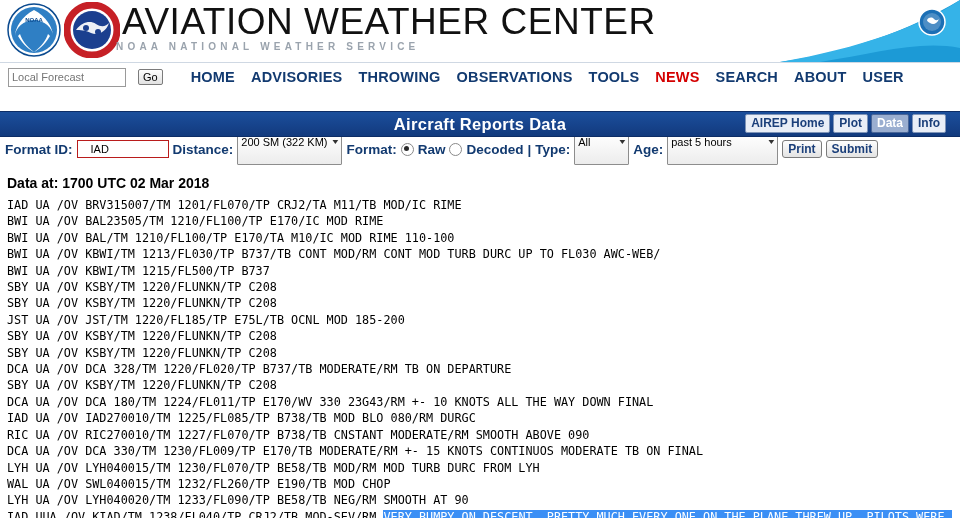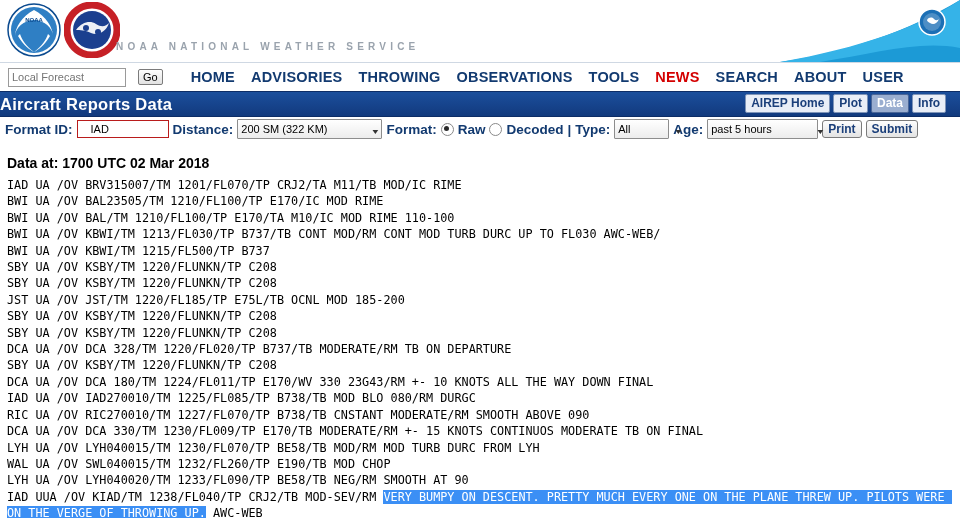--- a/index.html
+++ b/index.html
@@ -113,21 +113,22 @@
 
   
   .titlebar {
     position: relative;
     height: 24px;
     background: linear-gradient(#1b4f9c, #16428a 60%, #123a7d);
     border-top: 1px solid #0d2d66;
     border-bottom: 1px solid #0d2d66;
     display: flex;
     align-items: center;
-    justify-content: flex-start;
+    justify-content: center;
+    margin-top: 20px;
   }
   .titlebar-text {
     color: #ffffff;
     font-size: 16.5px;
     font-weight: bold;
     letter-spacing: 0.3px;
   }
   .tabs {
     position: absolute;
     right: 14px; top: 2px;
@@ -170,29 +171,28 @@
     width: 64px;
     height: 14px;
     font-size: 11px;
     font-family: "Liberation Sans", sans-serif;
     border: 1px solid #b91c1c;
     background: #fff;
     padding: 1px 13px;
   }
   .selectbox {
     display: inline-flex;
-    align-items: flex-end;
+    align-items: center;
     border: 1px solid #8d8d8d;
     background: linear-gradient(#ffffff, #ececec);
     font-size: 11px;
     height: 15px;
-    padding: 0 2px 3px 3px;
+    padding: 0 2px 15px 3px;
     border-radius: 1px;
     cursor: pointer;
-    gap: 40px;
   }
   .selectbox .arrow {
     margin-left: 5px;
     font-size: 7px;
     color: #333;
     transform: scaleX(1.4);
   }
   .radio {
     width: 11px; height: 11px;
     border-radius: 50%;
@@ -272,20 +272,21 @@
 
   <svg class="logo-nws" viewBox="0 0 56 56">
     <circle cx="28" cy="28" r="26" fill="#ffffff"></circle>
     <circle cx="28" cy="28" r="25" fill="none" stroke="#c62026" stroke-width="7"></circle>
     <circle cx="28" cy="28" r="19" fill="#1b3f8f"></circle>
     <path d="M12 28 C18 20 26 18 32 22 C38 26 42 24 45 21 C42 30 34 34 27 31 C21 28 16 28 12 28 Z" fill="#ffffff" opacity="0.92"></path>
     <circle cx="22" cy="26" r="3" fill="#1b3f8f"></circle>
     <circle cx="34" cy="30" r="3" fill="#1b3f8f"></circle>
   </svg>
 
+  <div class="title-main">AVIATION WEATHER CENTER</div>
   <div class="title-sub">NOAA   NATIONAL WEATHER SERVICE</div>
 
   <svg class="nws-emblem" viewBox="0 0 28 28">
     <circle cx="14" cy="14" r="13" fill="#1b6fb5" stroke="#ffffff" stroke-width="1.5"></circle>
     <circle cx="14" cy="14" r="9" fill="#ffffff" opacity="0.22"></circle>
     <path d="M9 12 C11 9 14 9 16 11 C18 13 20 12 21 11 C19 16 15 17 12 15 C10 14 9 13 9 12 Z" fill="#ffffff"></path>
   </svg>
 </div>
 
 <div class="navrow">

